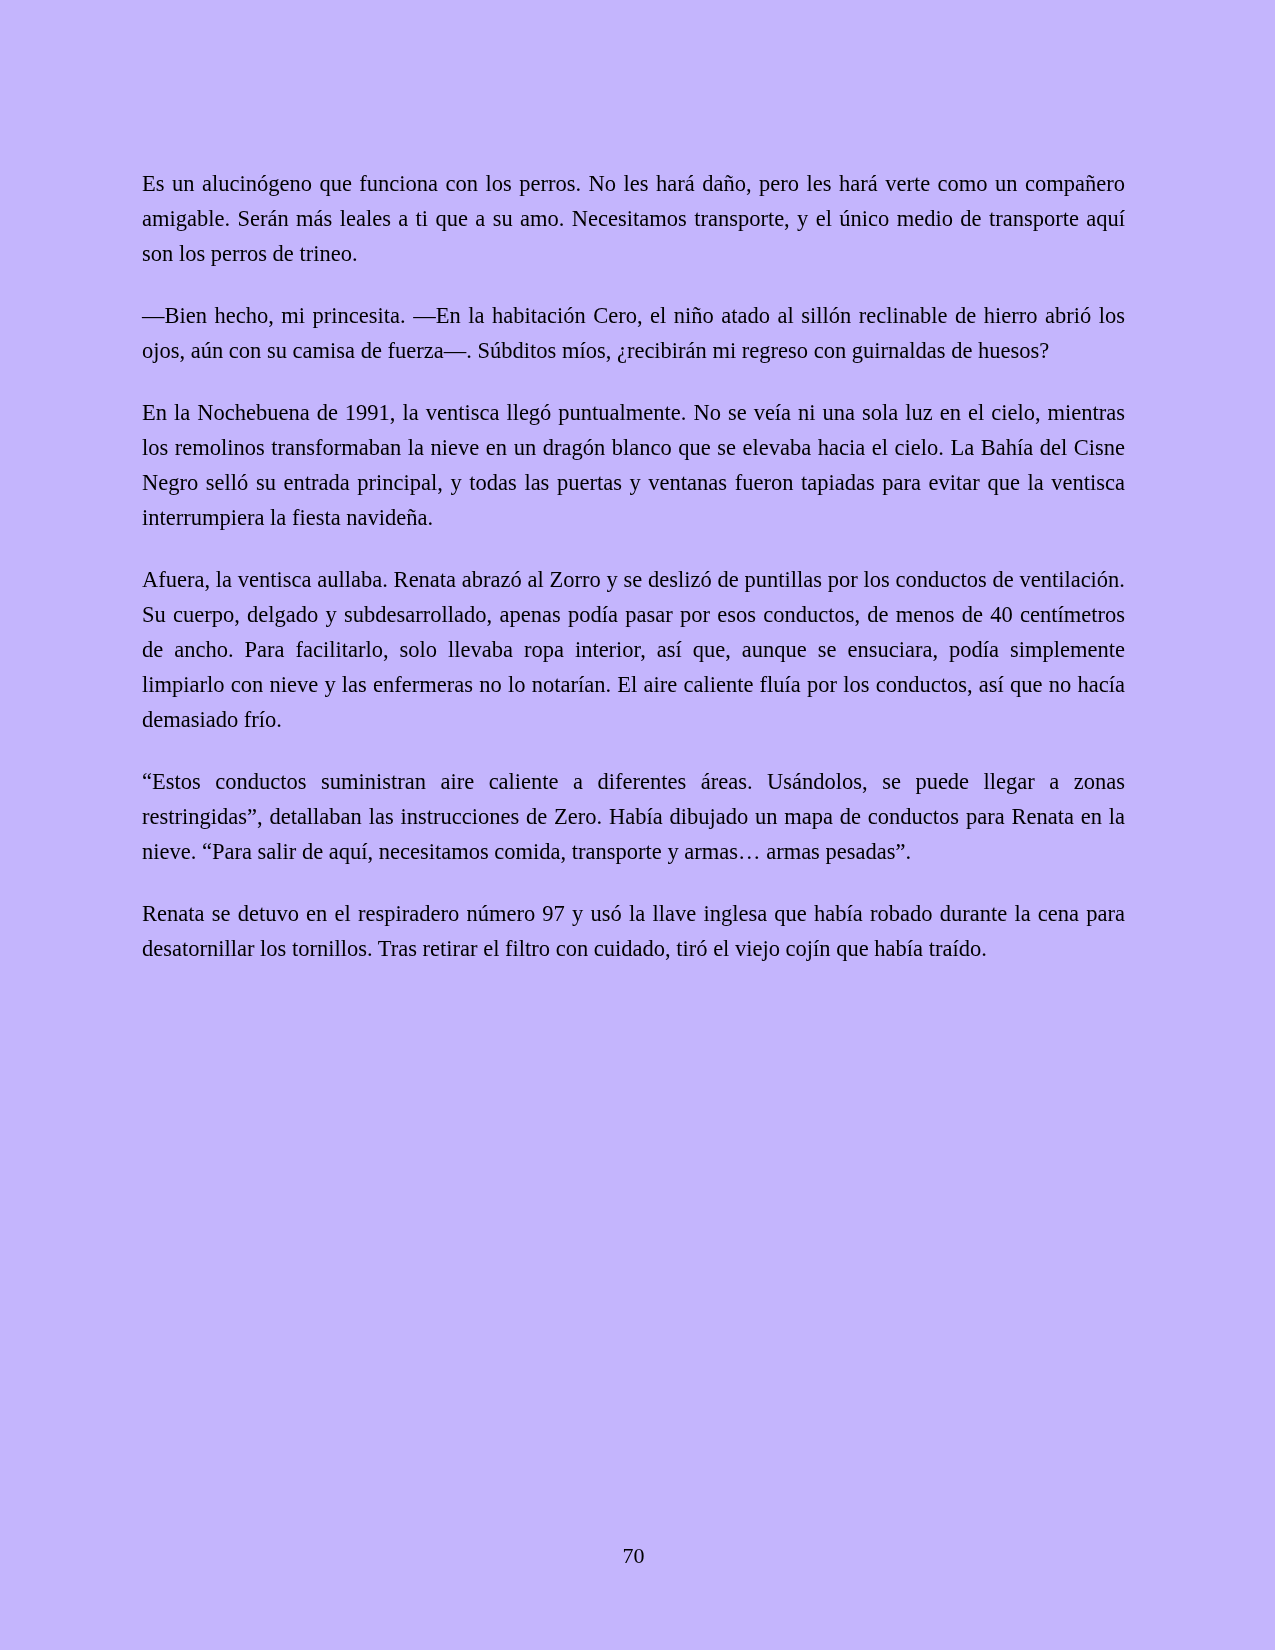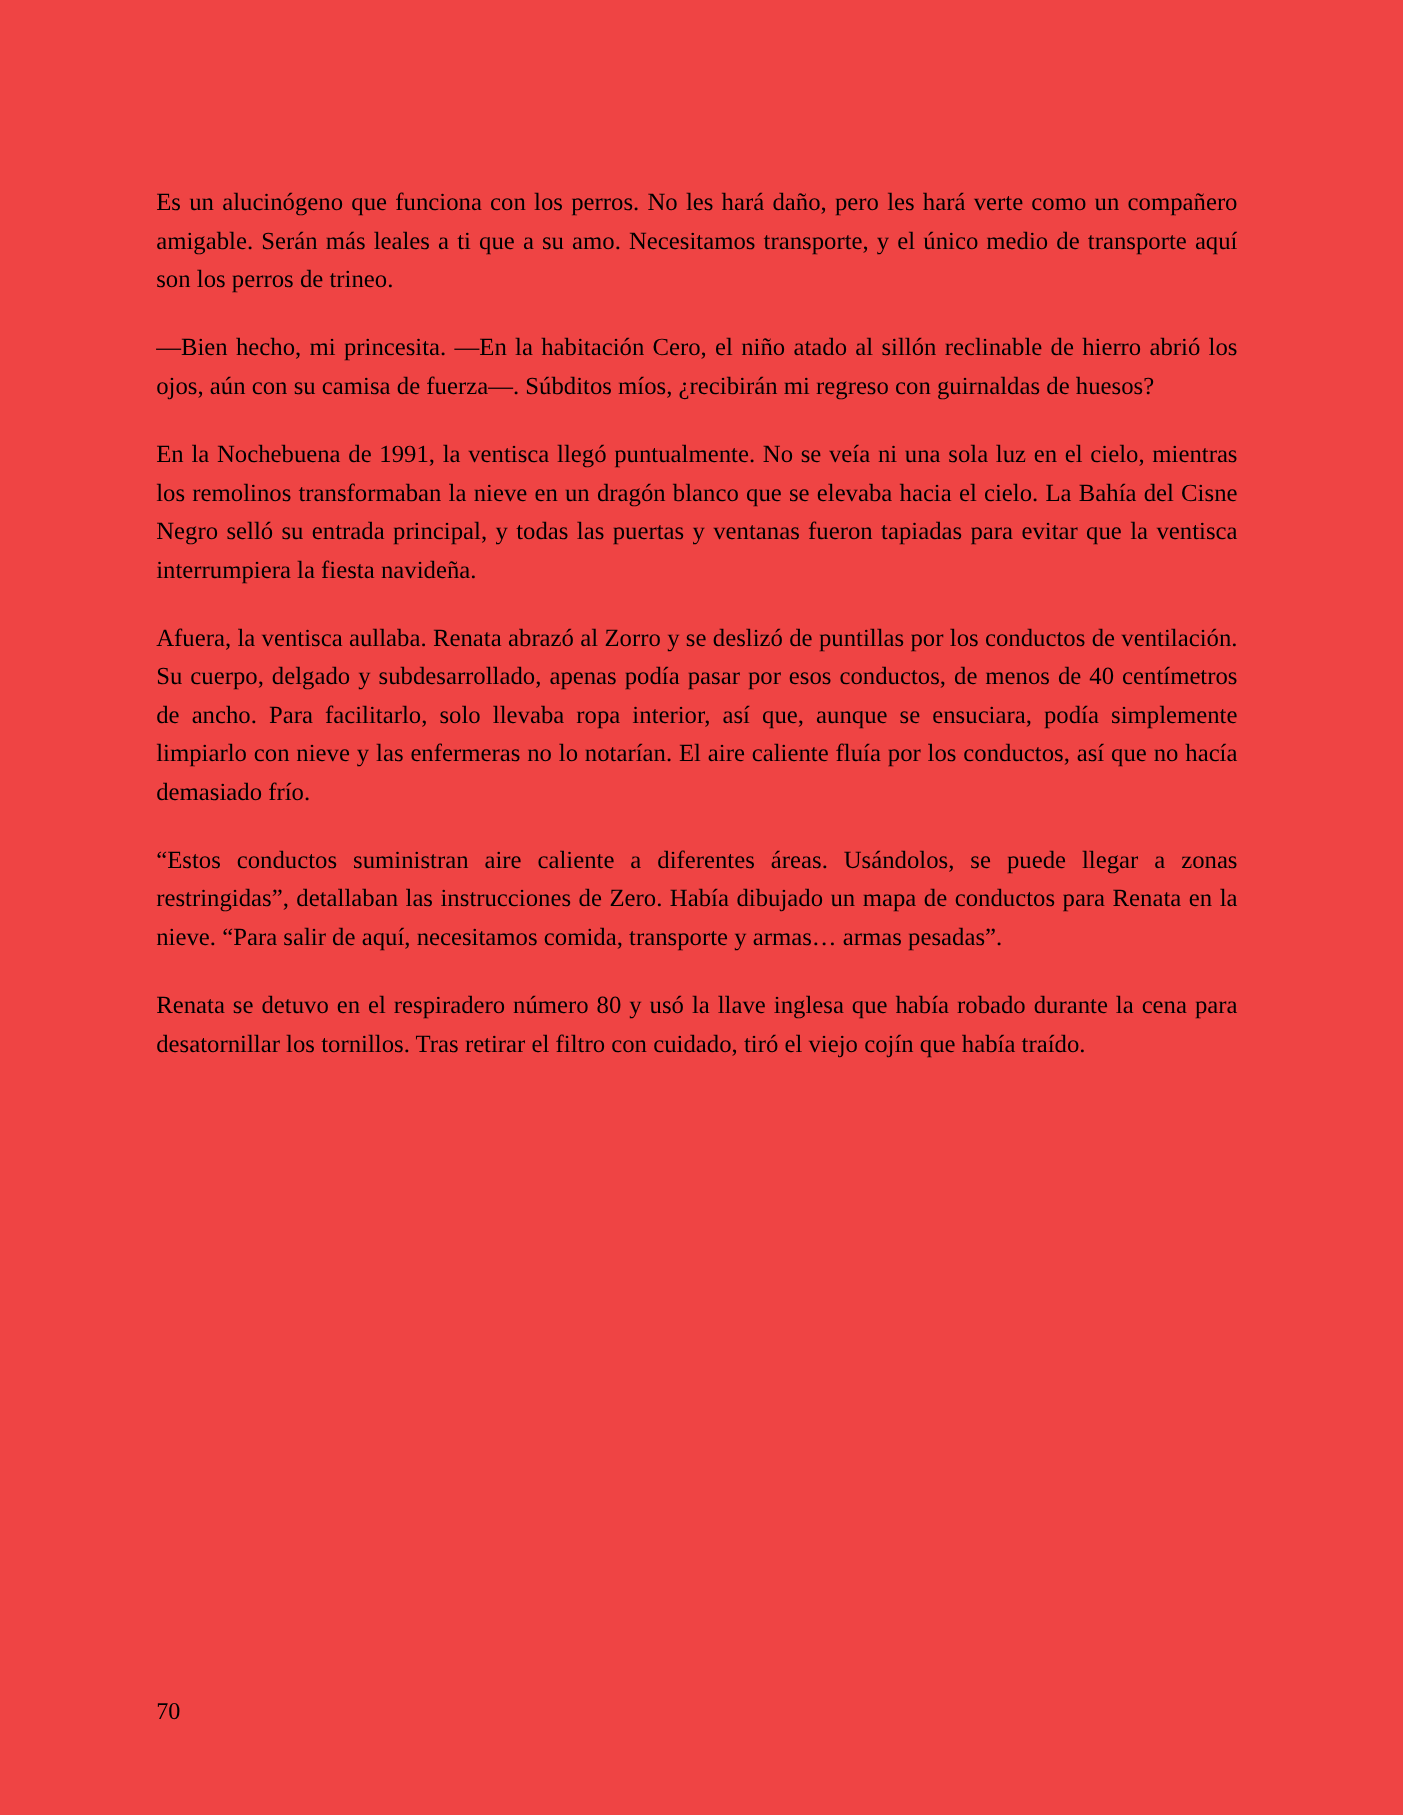--- a/index.html
+++ b/index.html
@@ -4,21 +4,21 @@
 <style>
   html, body {
     margin: 0;
     padding: 0;
     background: #ffffff;
   }
   .sheet {
     position: relative;
     width: 1275px;
     height: 1650px;
-    background: #ef4444;
+    background: #c4b5fd;
     overflow: hidden;
     font-family: "Liberation Serif", "DejaVu Serif", serif;
     color: #000000;
   }
   .text-block {
     position: absolute;
     left: 142px;
     top: 166px;
     width: 983px;
     font-size: 22.5px;
@@ -27,30 +27,31 @@
   }
   .text-block p {
     margin: 0 0 27px 0;
     padding: 0;
   }
   .page-number {
     position: absolute;
     left: 142px;
     top: 1538px;
     width: 983px;
+    text-align: center;
     font-size: 22px;
     line-height: 35px;
   }
 </style>
 </head>
 <body>
 
 <div class="sheet">
   <div class="text-block">
     <p>Es un alucinógeno que funciona con los perros. No les hará daño, pero les hará verte como un compañero amigable. Serán más leales a ti que a su amo. Necesitamos transporte, y el único medio de transporte aquí son los perros de trineo.</p>
     <p>—Bien hecho, mi princesita. —En la habitación Cero, el niño atado al sillón reclinable de hierro abrió los ojos, aún con su camisa de fuerza—. Súbditos míos, ¿recibirán mi regreso con guirnaldas de huesos?</p>
     <p>En la Nochebuena de 1991, la ventisca llegó puntualmente. No se veía ni una sola luz en el cielo, mientras los remolinos transformaban la nieve en un dragón blanco que se elevaba hacia el cielo. La Bahía del Cisne Negro selló su entrada principal, y todas las puertas y ventanas fueron tapiadas para evitar que la ventisca interrumpiera la fiesta navideña.</p>
     <p>Afuera, la ventisca aullaba. Renata abrazó al Zorro y se deslizó de puntillas por los conductos de ventilación. Su cuerpo, delgado y subdesarrollado, apenas podía pasar por esos conductos, de menos de 40 centímetros de ancho. Para facilitarlo, solo llevaba ropa interior, así que, aunque se ensuciara, podía simplemente limpiarlo con nieve y las enfermeras no lo notarían. El aire caliente fluía por los conductos, así que no hacía demasiado frío.</p>
     <p>“Estos conductos suministran aire caliente a diferentes áreas. Usándolos, se puede llegar a zonas restringidas”, detallaban las instrucciones de Zero. Había dibujado un mapa de conductos para Renata en la nieve. “Para salir de aquí, necesitamos comida, transporte y armas… armas pesadas”.</p>
-    <p>Renata se detuvo en el respiradero número 80 y usó la llave inglesa que había robado durante la cena para desatornillar los tornillos. Tras retirar el filtro con cuidado, tiró el viejo cojín que había traído.</p>
+    <p>Renata se detuvo en el respiradero número 97 y usó la llave inglesa que había robado durante la cena para desatornillar los tornillos. Tras retirar el filtro con cuidado, tiró el viejo cojín que había traído.</p>
   </div>
   <div class="page-number">70</div>
 </div>
 
 </body></html>

